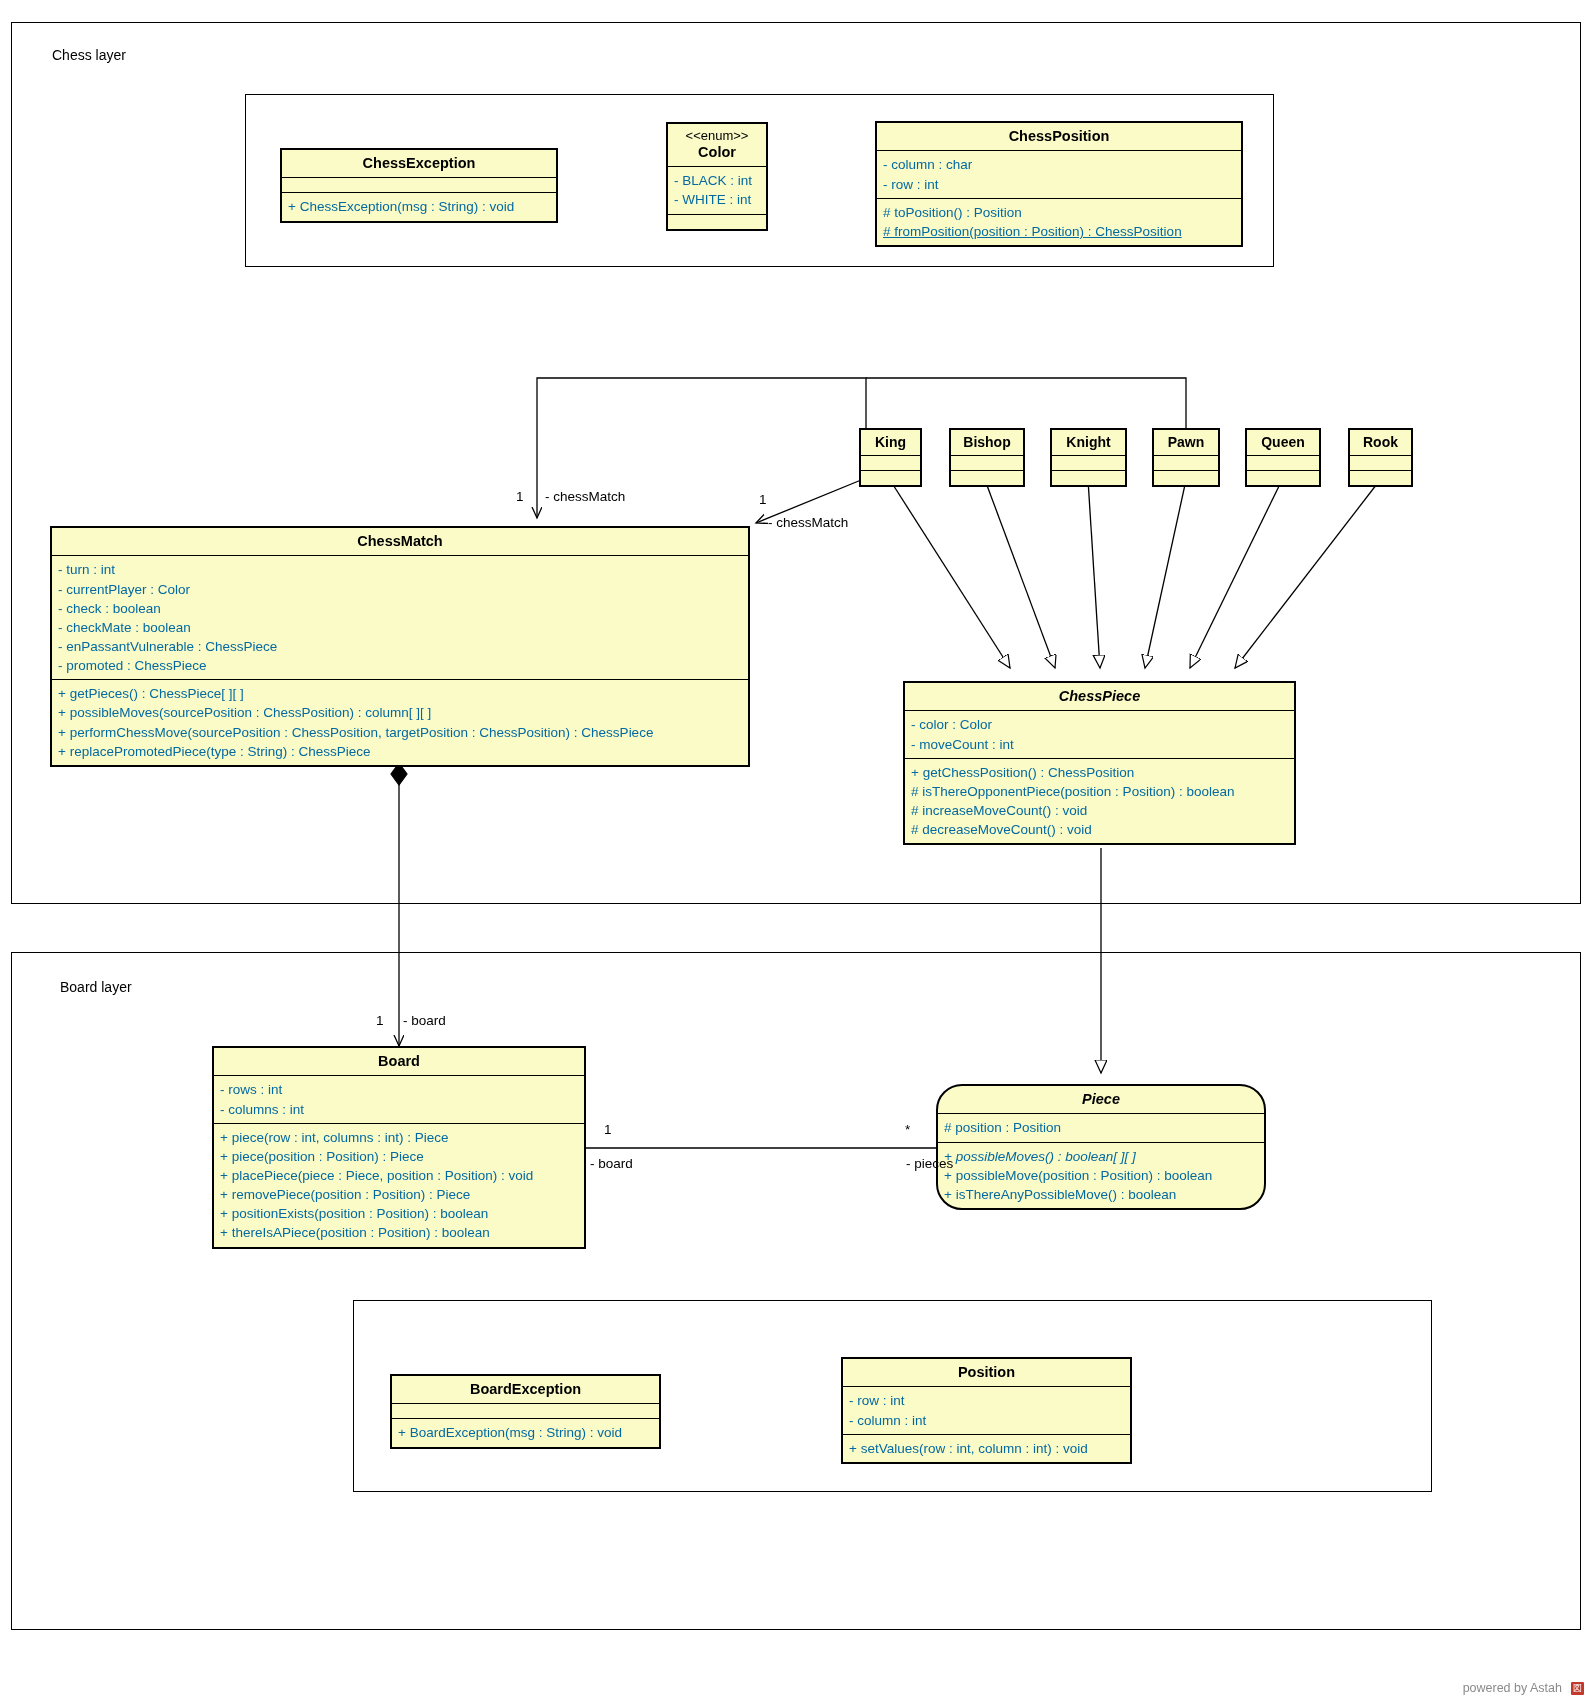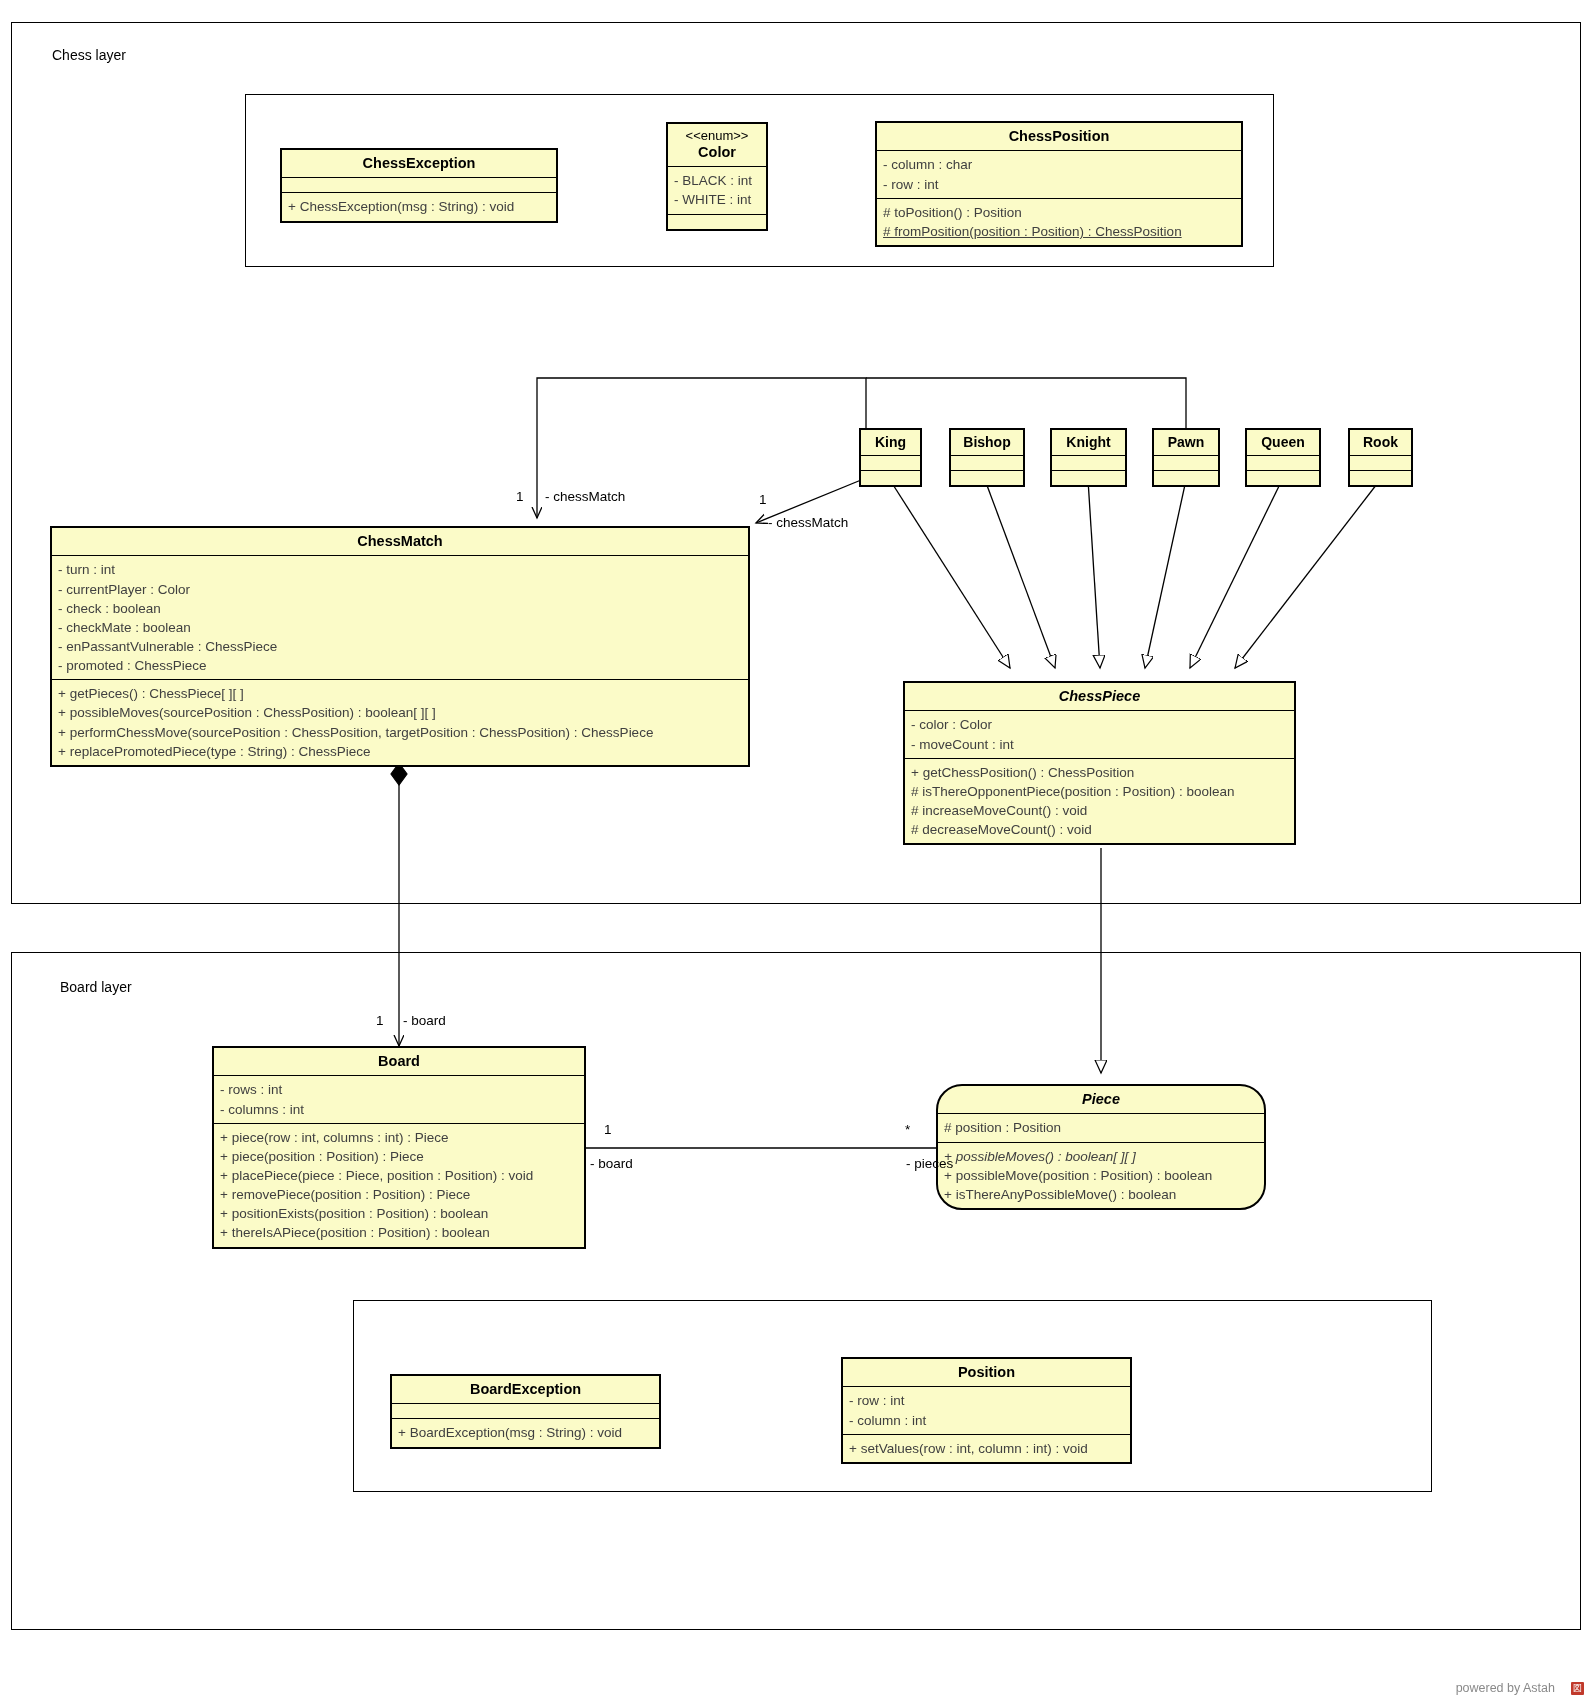--- a/index.html
+++ b/index.html
@@ -71,21 +71,21 @@
   }
   .uml-compartment {
     border-top: 1px solid #000000;
     padding: 4px 5px 4px 6px;
   }
   .uml-compartment.empty { padding: 3px 5px; min-height: 8px; }
   .uml-line {
     font-size: 13.5px;
     line-height: 1.42;
     white-space: nowrap;
-    color: #404040;
+    color: #0369a1;
   }
   .uml-line.italic { font-style: italic; }
   .uml-line.underline { text-decoration: underline; }
   .uml-class.small .uml-name { font-size: 14px; padding: 4px 8px; }
   
   .edge-label {
     position: absolute;
     font-size: 13.5px;
     color: #000000;
     white-space: nowrap;
@@ -93,21 +93,21 @@
   
   .watermark {
     position: absolute;
     right: 8px;
     bottom: 6px;
     font-size: 12.5px;
     color: #8a8a8a;
     white-space: nowrap;
     display: flex;
     align-items: center;
-    gap: 16px;
+    gap: 9px;
   }
   .watermark .mark-box {
     display: inline-block;
     width: 13px;
     height: 13px;
     background: #c0392b;
     color: #ffffff;
     font-size: 9px;
     line-height: 13px;
     text-align: center;
@@ -236,21 +236,21 @@
     <div class="uml-compartment">
       <div class="uml-line">- turn : int</div>
       <div class="uml-line">- currentPlayer : Color</div>
       <div class="uml-line">- check : boolean</div>
       <div class="uml-line">- checkMate : boolean</div>
       <div class="uml-line">- enPassantVulnerable : ChessPiece</div>
       <div class="uml-line">- promoted : ChessPiece</div>
     </div>
     <div class="uml-compartment">
       <div class="uml-line">+ getPieces() : ChessPiece[ ][ ]</div>
-      <div class="uml-line">+ possibleMoves(sourcePosition : ChessPosition) : boolean[ ][ ]</div>
+      <div class="uml-line">+ possibleMoves(sourcePosition : ChessPosition) : column[ ][ ]</div>
       <div class="uml-line">+ performChessMove(sourcePosition : ChessPosition, targetPosition : ChessPosition) : ChessPiece</div>
       <div class="uml-line">+ replacePromotedPiece(type : String) : ChessPiece</div>
     </div>
   </div>
 
   <div class="uml-class" style="left:903px; top:681px; width:393px;">
     <div class="uml-name italic">ChessPiece</div>
     <div class="uml-compartment">
       <div class="uml-line">- color : Color</div>
       <div class="uml-line">- moveCount : int</div>

